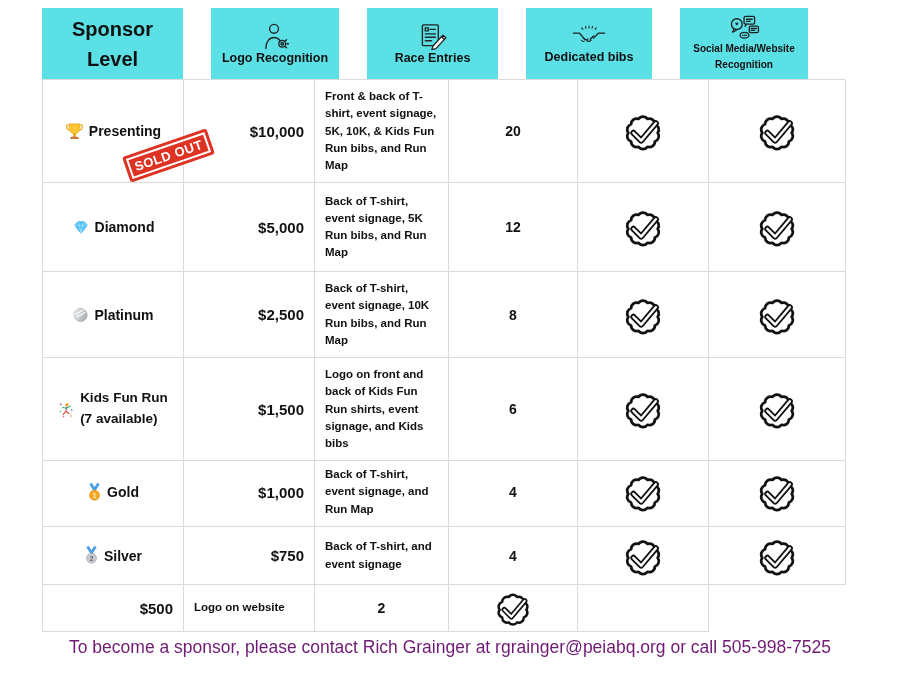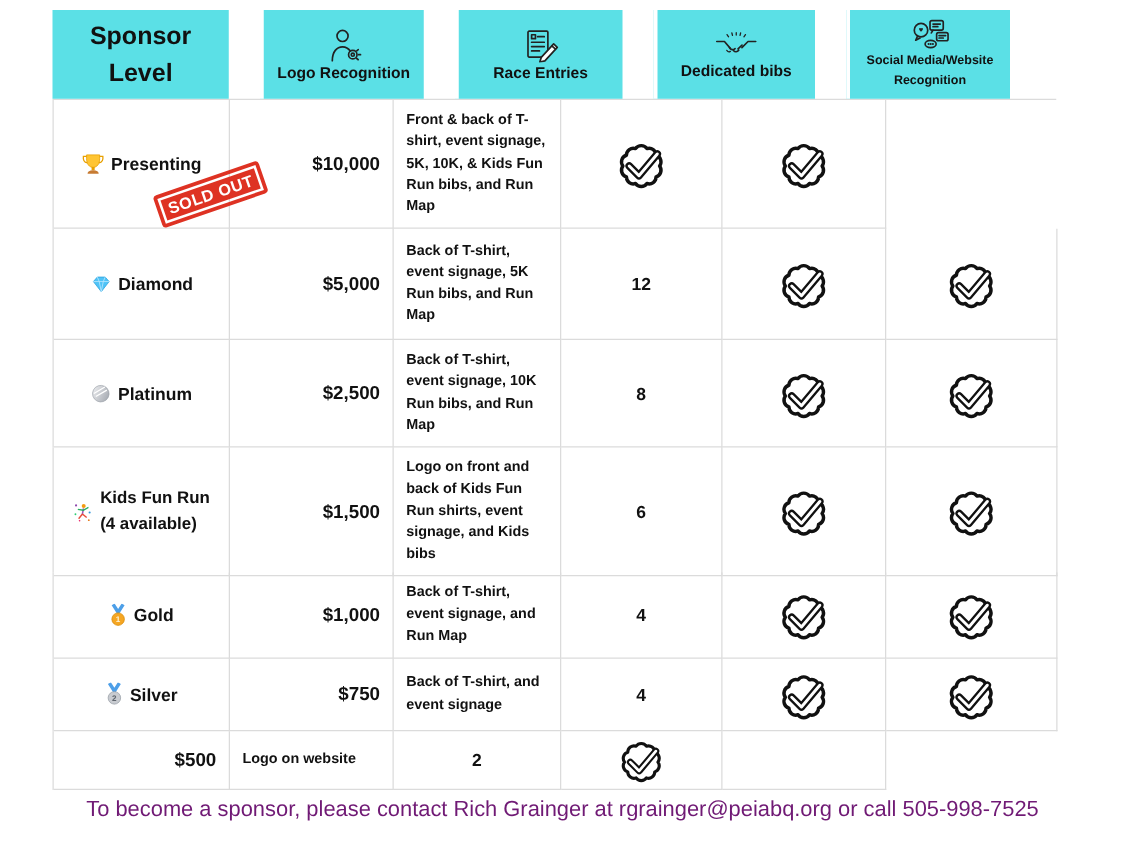--- a/index.html
+++ b/index.html
@@ -126,20 +126,21 @@
           <rect x="8.7" y="12.2" width="2.6" height="2.8" fill="#E8A000"></rect>
           <path d="M5.3 17.8 c0-1.7 1.6-2.8 4.7-2.8 s4.7 1.1 4.7 2.8 Z" fill="#C77B33"></path>
         </svg>
         <span>Presenting</span>
         <div class="stamp">
           <span>SOLD OUT</span>
         </div>
       </div>
       <div class="cell invest">$10,000</div>
       <div class="cell logo">Front &amp; back of T-shirt, event signage, 5K, 10K, &amp; Kids Fun Run bibs, and Run Map</div>
+      <div class="cell entries">20</div>
       <div class="cell">
         <svg class="check" viewBox="0 0 48 48">
             <use href="#sealcheck"></use>
           </svg>
       </div>
       <div class="cell">
         <svg class="check" viewBox="0 0 48 48">
             <use href="#sealcheck"></use>
           </svg>
       </div>
@@ -201,21 +202,21 @@
           <path d="M4.5 6.8 L9.2 7.6 L13.5 5.2" stroke="#27AE60" stroke-width="1.1" fill="none"></path>
           <path d="M8.4 10.8 L5.2 14.8 M8.4 10.8 L12 13.8" stroke="#E74C3C" stroke-width="1.2" fill="none"></path>
           <circle cx="3" cy="3.5" r=".9" fill="#8E44AD"></circle>
             <circle cx="14.5" cy="9.5" r=".9" fill="#3498DB"></circle>
           <circle cx="2.5" cy="11" r=".8" fill="#2ECC71"></circle>
             <circle cx="13.8" cy="16" r=".8" fill="#E67E22"></circle>
           <circle cx="6" cy="16.5" r=".7" fill="#E91E63"></circle>
         </svg>
         <span class="two">
           <span>Kids Fun Run</span>
-          <span>(4 available)</span>
+          <span>(7 available)</span>
         </span>
       </div>
       <div class="cell invest">$1,500</div>
       <div class="cell logo">Logo on front and back of Kids Fun Run shirts, event signage, and Kids bibs</div>
       <div class="cell entries">6</div>
       <div class="cell">
         <svg class="check" viewBox="0 0 48 48">
             <use href="#sealcheck"></use>
           </svg>
       </div>

